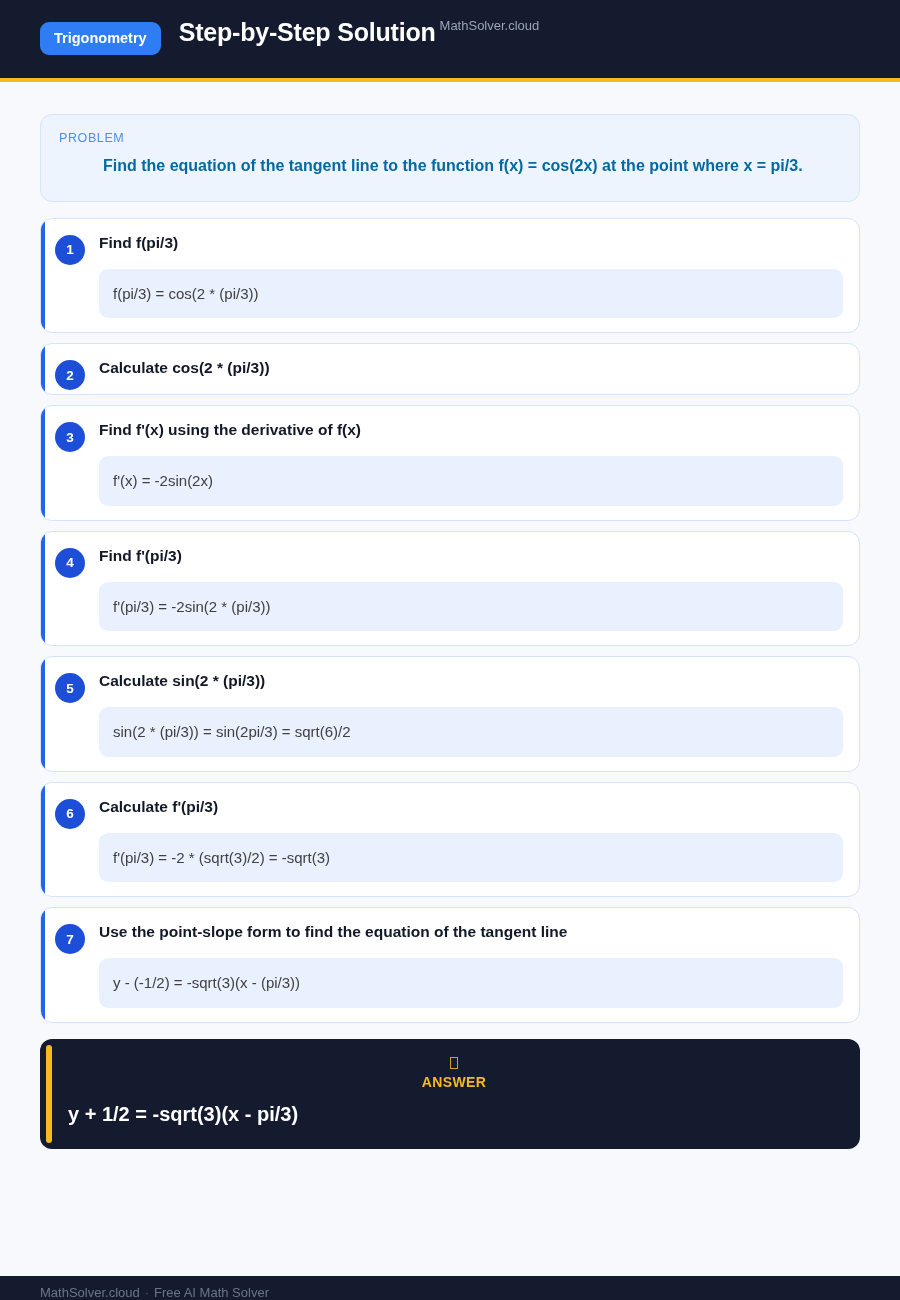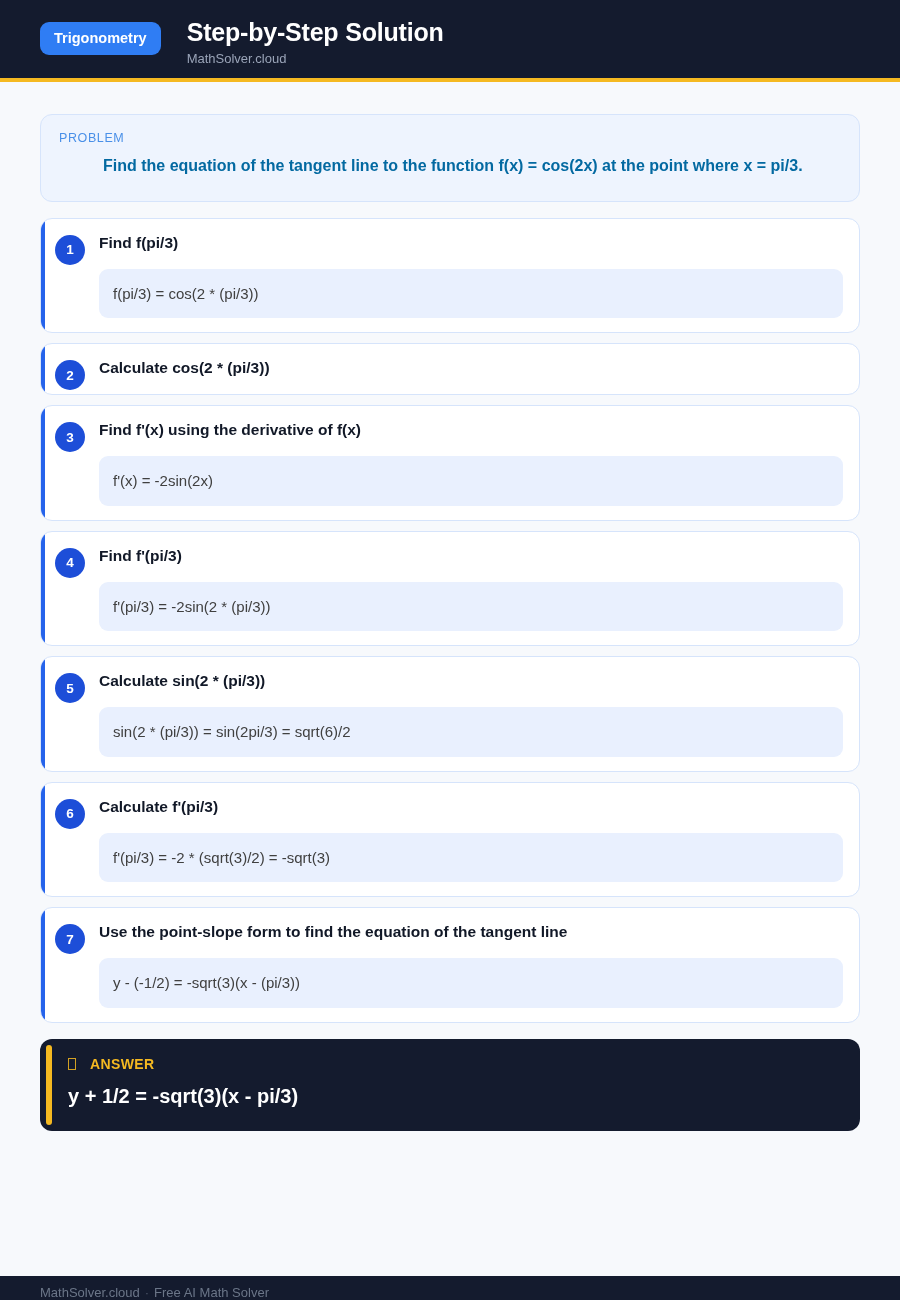--- a/index.html
+++ b/index.html
@@ -18,40 +18,40 @@
     overflow: hidden;
   }
 
   
   .header {
     background: #141b2e;
     border-bottom: 4px solid #f5b921;
     padding: 14px 40px 16px 40px;
     display: flex;
     align-items: flex-start;
-    gap: 26px;
+    gap: 18px;
     flex: 0 0 auto;
     height: 82px;
   }
 
   .topic-badge {
     background: #2f7df4;
     color: #ffffff;
     font-size: 14.5px;
     font-weight: bold;
     padding: 9px 14px;
     border-radius: 9px;
     white-space: nowrap;
     margin-top: 8px;
     line-height: 1;
   }
 
   .header-titles {
     display: flex;
-    flex-direction: column;
+    flex-direction: row;
     gap: 4px;
     padding-top: 4px;
   }
 
   .header-title {
     color: #ffffff;
     font-size: 25px;
     font-weight: bold;
     letter-spacing: -0.2px;
     line-height: 1.15;
@@ -164,22 +164,23 @@
     top: 6px;
     bottom: 6px;
     width: 6px;
     border-radius: 3px;
     background: #f5b921;
   }
 
   .answer-label-row {
     display: flex;
     align-items: center;
-    gap: 14px;
+    gap: 6px;
     margin-bottom: 12px;
+    flex-direction: column;
   }
 
   .answer-glyph {
     display: inline-block;
     width: 8px;
     height: 12px;
     border: 1px solid #f5b921;
     opacity: 0.85;
   }
 

